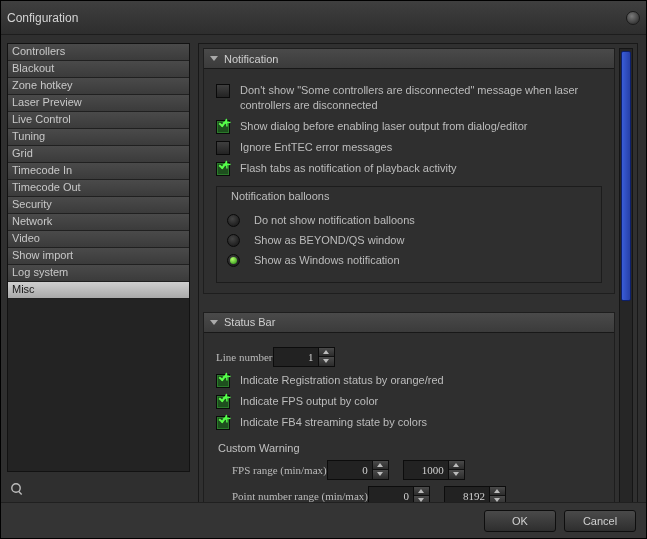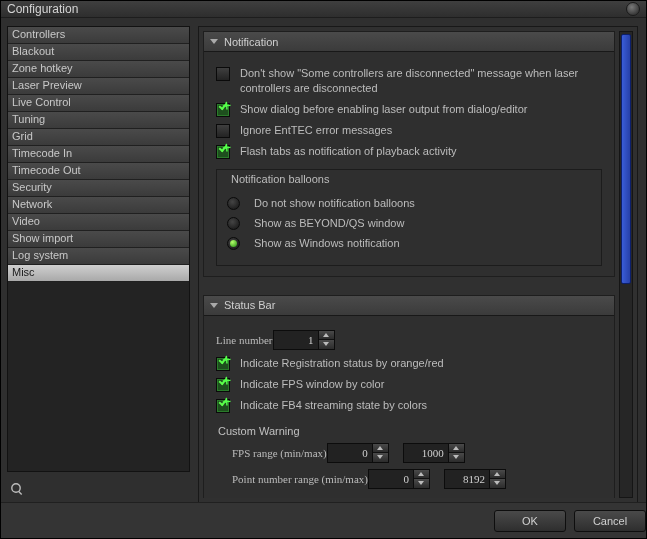--- a/index.html
+++ b/index.html
@@ -14,21 +14,21 @@
   }
   .window {
     width: 647px;
     height: 539px;
     background: #353535;
     border: 1px solid #000;
     display: flex;
     flex-direction: column;
   }
   .titlebar {
-    height: 17px;
+    height: 34px;
     background: linear-gradient(to bottom, #3f3f3f, #2e2e2e);
     border-bottom: 1px solid #1d1d1d;
     display: flex;
     align-items: center;
     padding: 0 6px;
     color: #d4d4d4;
     font-size: 12px;
     justify-content: space-between;
   }
   .titlebar .dot {
@@ -279,21 +279,21 @@
     background: linear-gradient(to right, #3a5dd8, #2740a8);
     border: 1px solid #0c1f6a;
     border-radius: 2px;
   }
   .footer {
     height: 36px;
     display: flex;
     justify-content: flex-end;
     align-items: center;
     gap: 8px;
-    padding: 0 0;
+    padding: 0 10px;
     background: #343434;
     border-top: 1px solid #202020;
   }
   .btn {
     width: 72px; height: 22px;
     background: linear-gradient(to bottom, #4a4a4a, #2e2e2e);
     border: 1px solid #0e0e0e;
     color: #d0d0d0;
     font-size: 11px;
     border-radius: 3px;
@@ -410,21 +410,21 @@
                   </div>
                 </div>
               </div>
 
               <div class="chk-row">
                 <div class="chk cross on"></div>
                 <div class="chk-label">Indicate Registration status by orange/red</div>
               </div>
               <div class="chk-row">
                 <div class="chk cross on"></div>
-                <div class="chk-label">Indicate FPS window by color</div>
+                <div class="chk-label">Indicate FPS output by color</div>
               </div>
               <div class="chk-row">
                 <div class="chk cross on"></div>
                 <div class="chk-label">Indicate FB4 streaming state by colors</div>
               </div>
 
               <div class="sub-title">Custom Warning</div>
 
               <div class="indent">
                 <div class="row">

